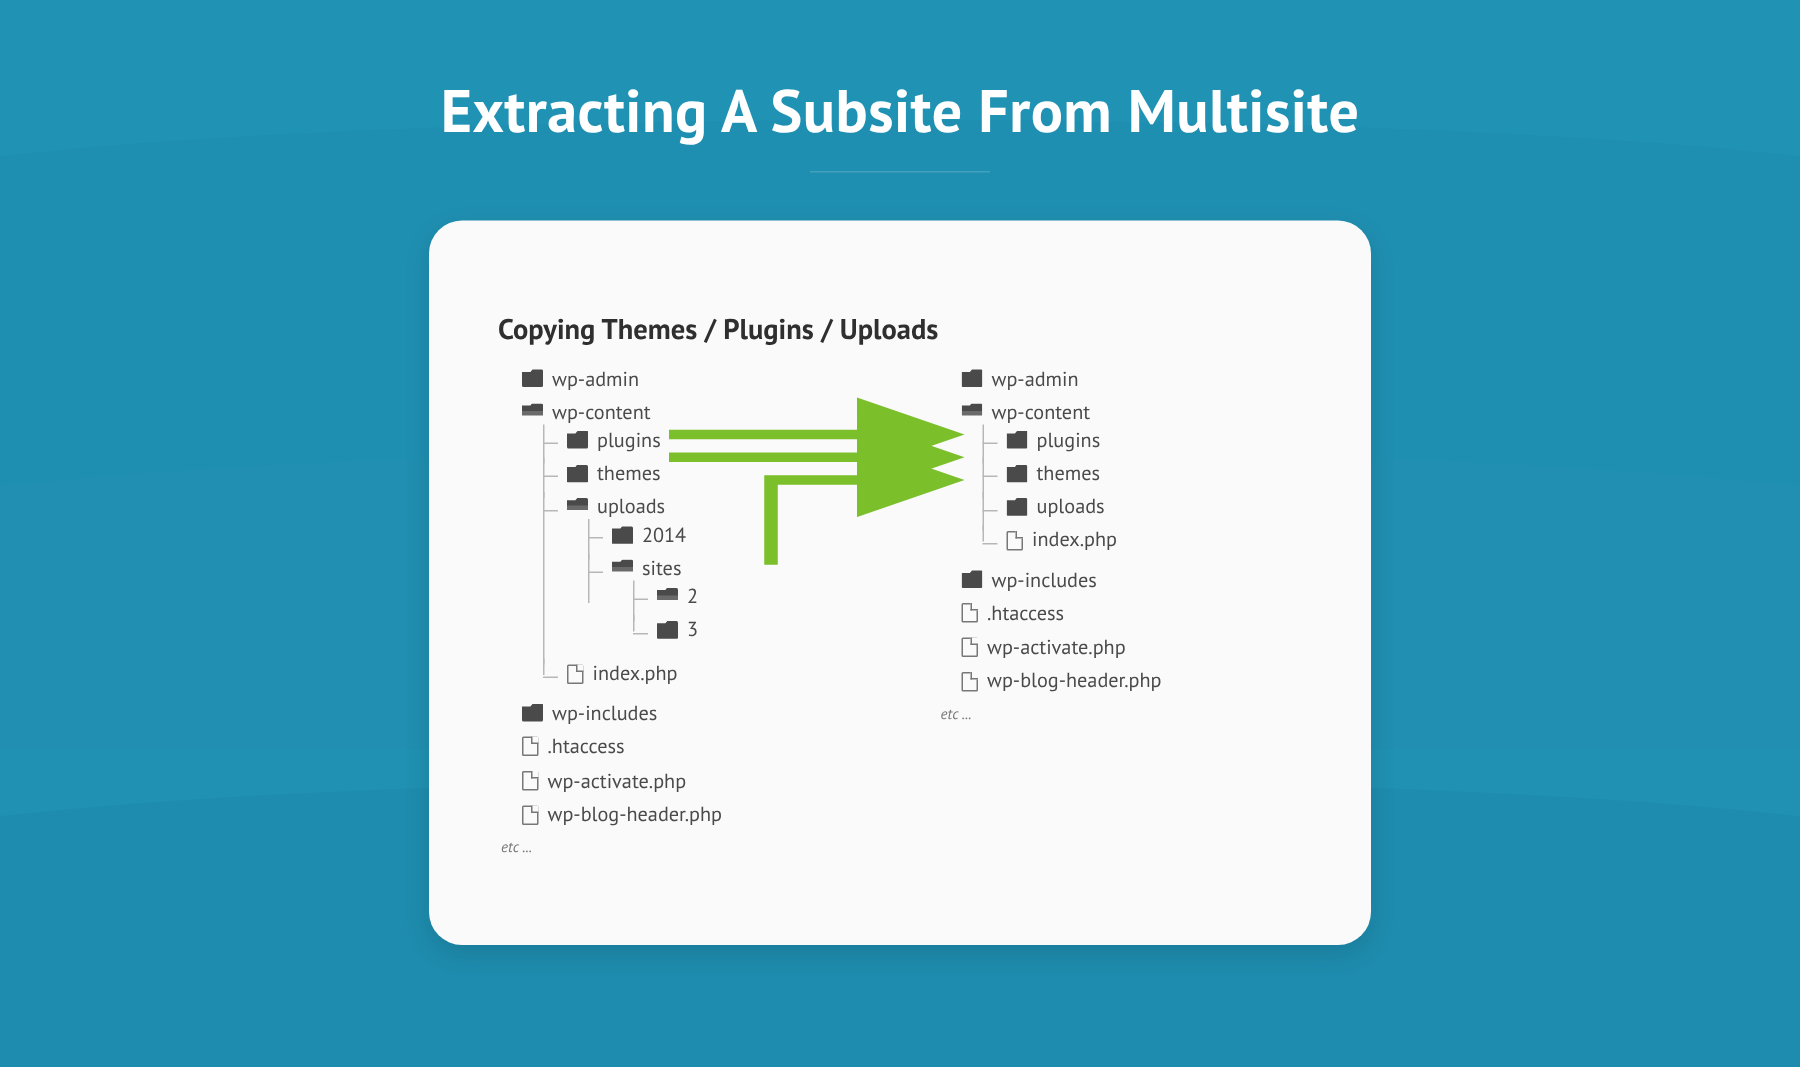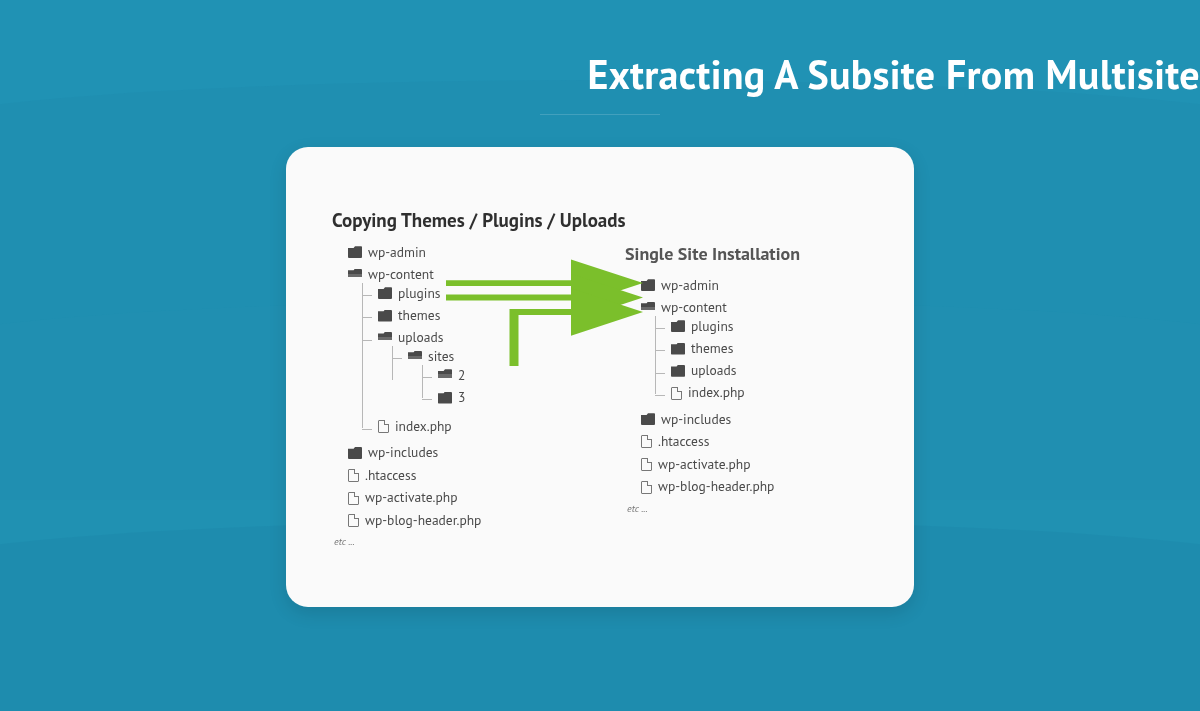--- a/index.html
+++ b/index.html
@@ -14,21 +14,21 @@
     position: absolute; left: -100px; right: -100px; height: 420px;
     background: #1f8cae; border-radius: 50% 50% 0 0 / 50px 50px 0 0;
     opacity: 0.55;
   }
   .wave.w1 { top: 80px; }
   .wave.w2 { top: 300px; background:#208fb1; }
   .wave.w3 { top: 520px; background:#1e89ab; }
 
   .page-title {
     position: relative;
-    text-align: right;
+    text-align: center;
     color: #fff;
     font-size: 40px;
     font-weight: 700;
     padding-top: 48px;
     letter-spacing: 0.3px;
   }
   .title-underline {
     width: 120px; height: 1px; background: rgba(255,255,255,0.35);
     margin: 14px auto 0;
   }
@@ -146,20 +146,24 @@
                   </span></li>
               <li><span class="entry">
                     <span class="ico folder"></span>
                     <span>themes</span>
                   </span></li>
               <li><span class="entry">
                     <span class="ico folder open"></span>
                     <span>uploads</span>
                   </span>
                 <ul>
+                  <li><span class="entry">
+                        <span class="ico folder"></span>
+                        <span>2014</span>
+                      </span></li>
                   <li><span class="entry">
                         <span class="ico folder open"></span>
                         <span>sites</span>
                       </span>
                     <ul>
                       <li><span class="entry">
                             <span class="ico folder open"></span>
                             <span>2</span>
                           </span>
                       </li>
@@ -192,21 +196,20 @@
           <li><span class="entry">
                 <span class="ico file"></span>
                 <span>wp-blog-header.php</span>
               </span></li>
         </ul>
         <div class="etc">etc ...</div>
       </div>
     </div>
 
     <div class="col right">
-      <h3>Single Site Installation</h3>
       <div class="tree">
         <ul>
           <li><span class="entry">
                 <span class="ico folder"></span>
                 <span>wp-admin</span>
               </span></li>
           <li><span class="entry">
                 <span class="ico folder open"></span>
                 <span>wp-content</span>
               </span>

